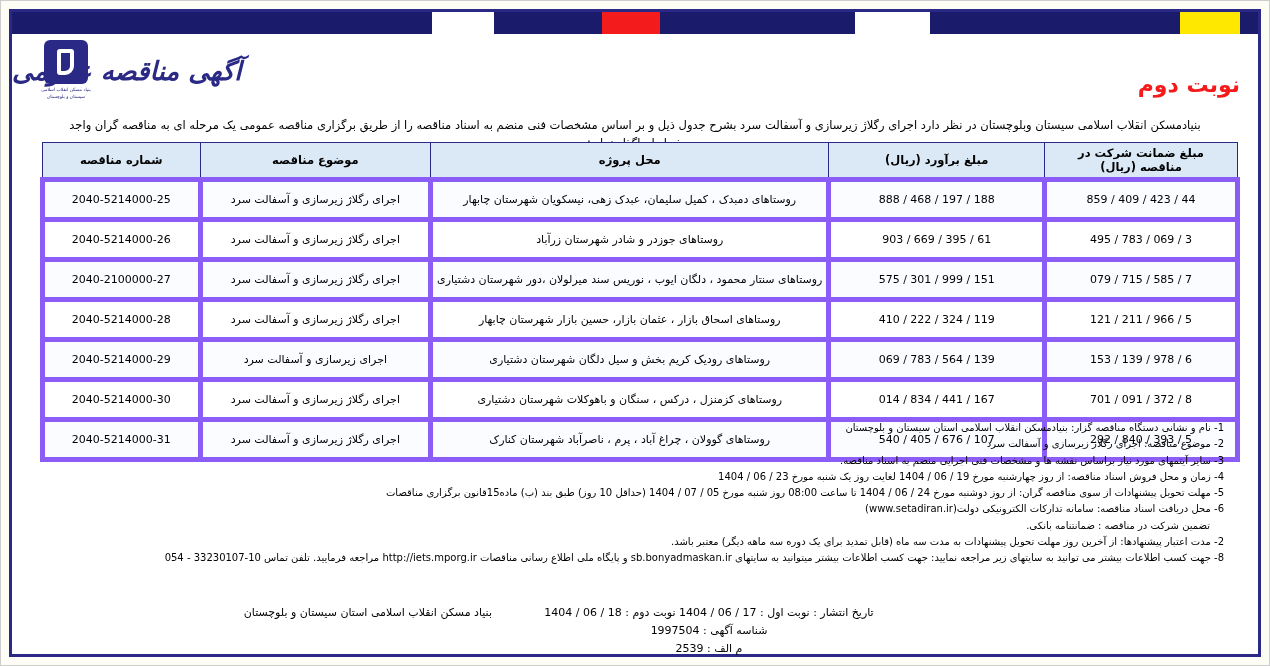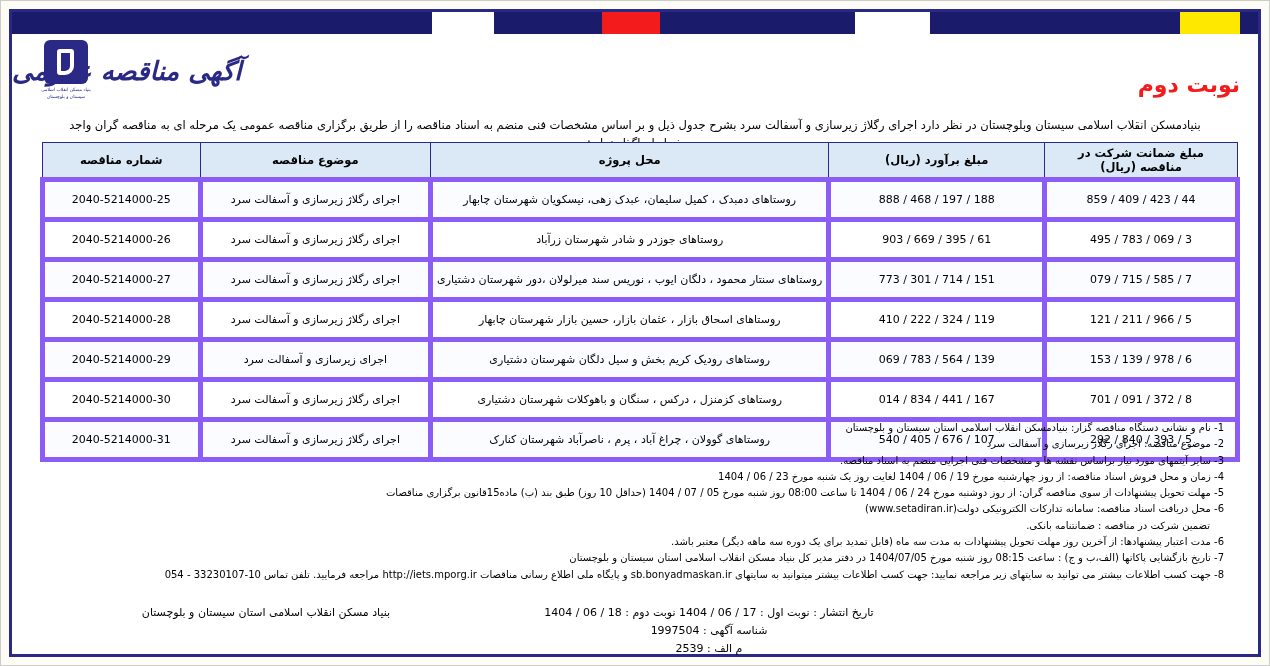--- a/index.html
+++ b/index.html
@@ -197,26 +197,26 @@
     top: 592px;
     width: 1030px;
     font-size: 11px;
     color: #000;
     line-height: 1.65;
     text-align: center;
   }
   .footer .fline { white-space: nowrap; }
   .footer-right {
     position: absolute;
-    left: 34px;
+    left: 40px;
     top: 592px;
     width: 440px;
     font-size: 11px;
     line-height: 1.65;
-    text-align: center;
+    text-align: right;
     direction: rtl;
   }
 </style>
 </head>
 <body>
 
 <div class="page">
   <div class="frame">
 
     <div class="topstrip">
@@ -265,24 +265,24 @@
         </tr>
         <tr>
           <td>3 / 069 / 783 / 495</td>
           <td>61 / 395 / 669 / 903</td>
           <td class="proj">روستاهای جوزدر و شادر شهرستان زرآباد</td>
           <td>اجرای رگلاژ زیرسازی و آسفالت سرد</td>
           <td>2040-5214000-26</td>
         </tr>
         <tr>
           <td>7 / 585 / 715 / 079</td>
-          <td>151 / 714 / 301 / 773</td>
+          <td>151 / 999 / 301 / 575</td>
           <td class="proj">روستاهای سنتار محمود ، دلگان ایوب ، نوریس سند میرلولان ،دور شهرستان دشتیاری</td>
           <td>اجرای رگلاژ زیرسازی و آسفالت سرد</td>
-          <td>2040-5214000-27</td>
+          <td>2040-2100000-27</td>
         </tr>
         <tr>
           <td>5 / 966 / 211 / 121</td>
           <td>119 / 324 / 222 / 410</td>
           <td class="proj">روستاهای اسحاق بازار ، عثمان بازار، حسین بازار شهرستان چابهار</td>
           <td>اجرای رگلاژ زیرسازی و آسفالت سرد</td>
           <td>2040-5214000-28</td>
         </tr>
         <tr>
           <td>6 / 978 / 139 / 153</td>
@@ -309,22 +309,21 @@
     </table>
 
     <div class="notes">
       <div class="line">1- نام و نشانی دستگاه مناقصه گزار: بنیادمسکن انقلاب اسلامی استان سیستان و بلوچستان</div>
       <div class="line">2- موضوع مناقصه: اجرای رگلاژ زیرسازی و آسفالت سرد</div>
       <div class="line">3- سایر آیتمهای مورد نیاز براساس نقشه ها و مشخصات فنی اجرایی منضم به اسناد مناقصه.</div>
       <div class="line">4- زمان و محل فروش اسناد مناقصه: از روز  چهارشنبه مورخ 19 / 06 / 1404  لغایت روز یک شنبه مورخ 23 / 06 / 1404</div>
       <div class="line">5- مهلت تحویل پیشنهادات از سوی مناقصه گران: از روز دوشنبه مورخ 24 / 06 / 1404  تا ساعت 08:00 روز  شنبه مورخ 05 / 07 / 1404  (حداقل 10 روز) طبق بند (ب) ماده15قانون برگزاری مناقصات</div>
       <div class="line">6- محل دریافت اسناد مناقصه: سامانه تدارکات الکترونیکی دولت(www.setadiran.ir)</div>
       <div class="line indent">تضمین شرکت در مناقصه : ضمانتنامه بانکی.</div>
-      <div class="line">6- مدت اعتبار پیشنهادها: از آخرین روز مهلت تحویل پیشنهادات به مدت سه ماه (قابل تمدید برای یک دوره سه ماهه دیگر) معتبر باشد.</div>
-      <div class="line">7- تاریخ بازگشایی پاکاتها (الف،ب و ج) : ساعت 08:15  روز شنبه مورخ 1404/07/05 در دفتر مدیر کل بنیاد مسکن انقلاب اسلامی استان سیستان و بلوچستان</div>
+      <div class="line">2- مدت اعتبار پیشنهادها: از آخرین روز مهلت تحویل پیشنهادات به مدت سه ماه (قابل تمدید برای یک دوره سه ماهه دیگر) معتبر باشد.</div>
       <div class="line">8- جهت کسب اطلاعات بیشتر می توانید به سایتهای زیر مراجعه نمایید: جهت کسب اطلاعات بیشتر میتوانید به سایتهای sb.bonyadmaskan.ir  و پایگاه ملی اطلاع رسانی مناقصات http://iets.mporg.ir   مراجعه فرمایید. تلفن تماس 10-33230107 - 054</div>
     </div>
 
     <div class="footer">
       <div class="fline">تاریخ انتشار : نوبت اول : 17 / 06 / 1404    نوبت دوم : 18 / 06 / 1404</div>
       <div class="fline">شناسه آگهی : 1997504</div>
       <div class="fline">م الف : 2539</div>
     </div>
     <div class="footer-right">
       <div class="fline blue">بنیاد مسکن انقلاب اسلامی استان سیستان و بلوچستان</div>

